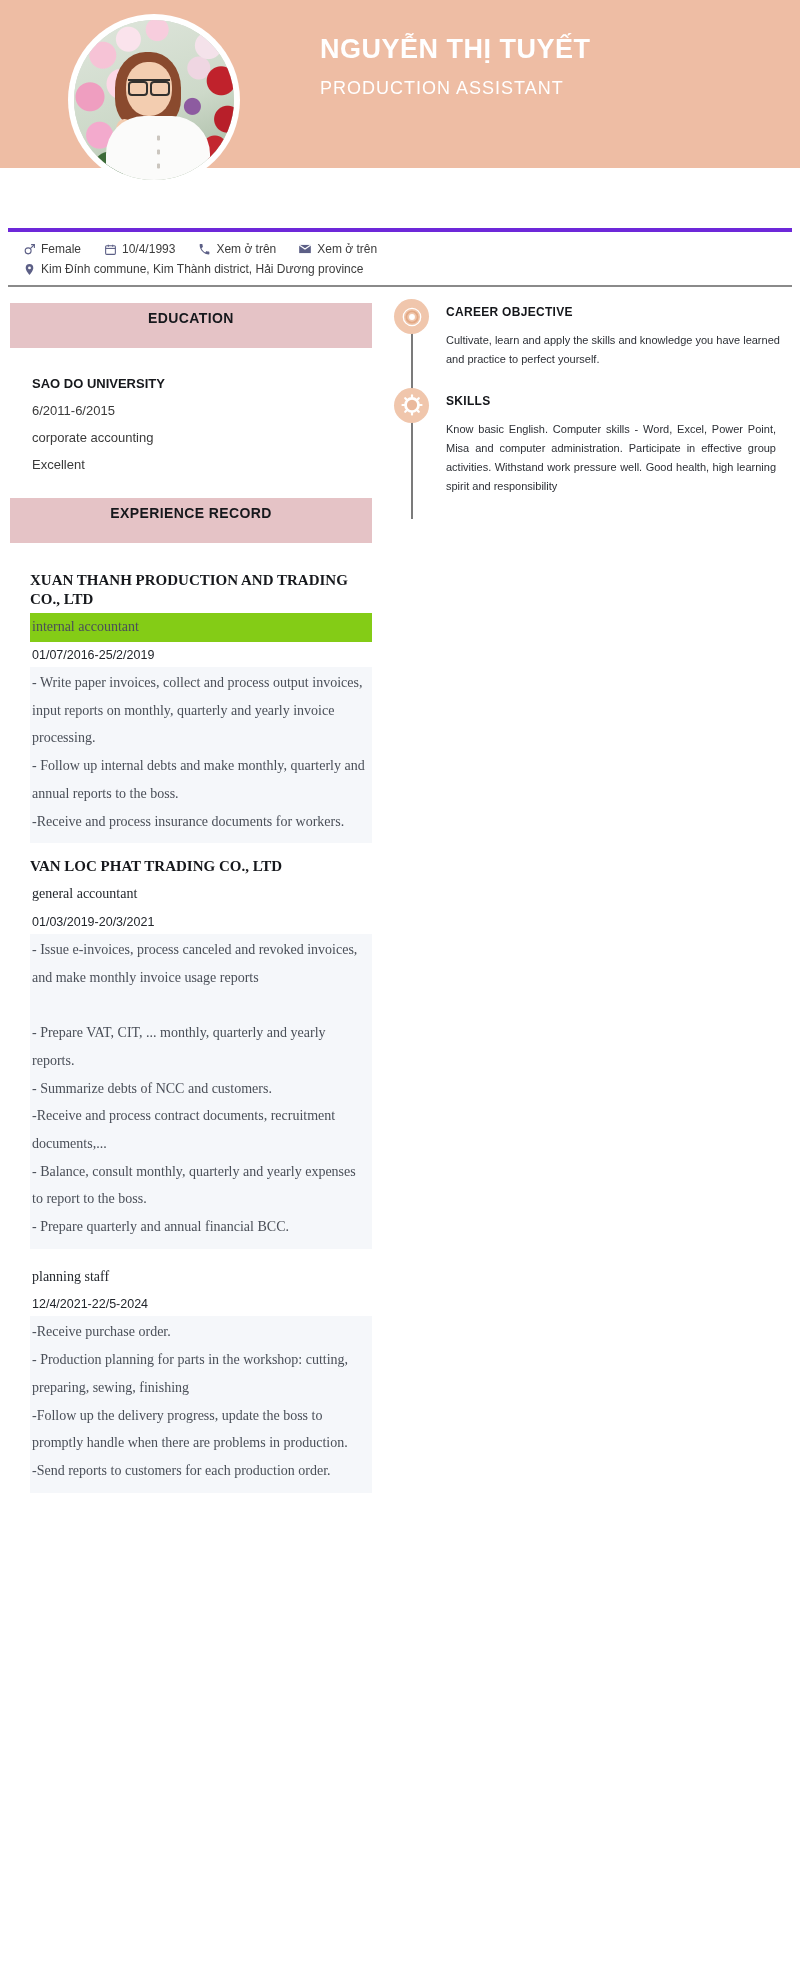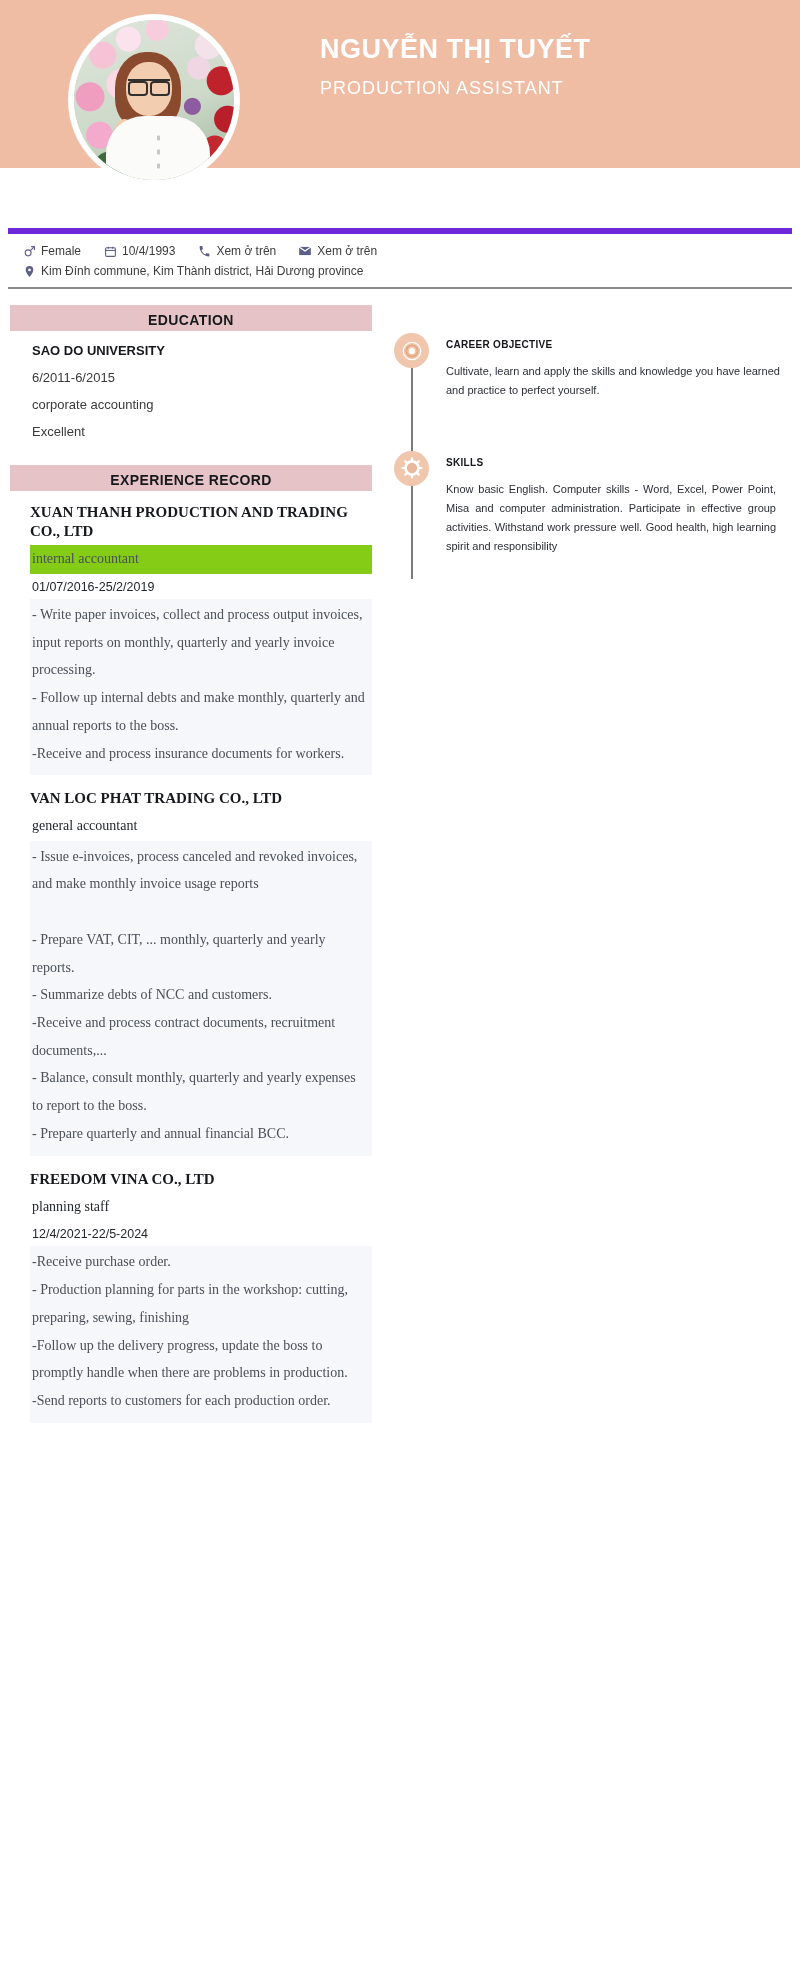--- a/index.html
+++ b/index.html
@@ -146,21 +146,21 @@
   .job-title {
     margin-top: 13px;
     font-size: 18px;
     letter-spacing: 1px;
     color: #ffffff;
   }
 
   
   .contact-band {
     margin: 0 8px;
-    border-top: 6px solid #6d28d9;
+    border-top: 4px solid #6d28d9;
     border-bottom: 2px solid #8a8a8a;
     padding: 7px 0 6px 0;
     margin-top: 60px;
   }
   .contact-row {
     display: flex;
     align-items: center;
     padding: 3px 0 3px 14px;
     gap: 22px;
     flex-wrap: wrap;
@@ -194,22 +194,22 @@
   .col-right { flex: 1; padding-left: 4px; }
 
   
   .sec-bar {
     background: #e5c3c6;
     text-align: center;
     font-size: 14px;
     font-weight: bold;
     letter-spacing: 0.4px;
     color: #16181c;
-    padding: 7px 0 3px 0;
-    margin-bottom: 12px;
+    padding: 7px 0 22px 0;
+    margin-bottom: 28px;
   }
   .sec-bar.second { margin-top: 26px; }
 
   .edu-block { padding-left: 22px; }
   .edu-school {
     font-size: 13px;
     font-weight: bold;
     color: #16181c;
     margin-bottom: 12px;
   }
@@ -280,27 +280,26 @@
     height: 35px;
     border-radius: 50%;
     background: #f0c6ac;
     display: flex;
     align-items: center;
     justify-content: center;
     z-index: 2;
   }
   .tl-badge svg { display: block; }
   .tl-title {
-    font-size: 10px;
+    font-size: 12px;
     font-weight: bold;
     letter-spacing: 0.3px;
     color: #14161a;
     padding-top: 2px;
     margin-bottom: 12px;
-    margin-top: 32px;
   }
   .tl-body {
     font-size: 11px;
     line-height: 1.75;
     color: #2c2f35;
   }
   .tl-body.justify { text-align: justify; padding-right: 14px; }
 </style>
 </head>
 <body>
@@ -404,31 +403,31 @@
         <div class="exp-role">internal accountant</div>
         <div class="exp-date">01/07/2016-25/2/2019</div>
         <div class="exp-desc">- Write paper invoices, collect and process output invoices, input reports on monthly, quarterly and yearly invoice processing.
 - Follow up internal debts and make monthly, quarterly and annual reports to the boss.
 -Receive and process insurance documents for workers.</div>
       </div>
 
       <div class="exp-item">
         <div class="exp-company">VAN LOC PHAT TRADING CO., LTD</div>
         <div class="exp-role plain">general accountant</div>
+        <div class="exp-date">01/03/2019-20/3/2021</div>
         <div class="exp-desc">- Issue e-invoices, process canceled and revoked invoices, and make monthly invoice usage reports
 
 - Prepare VAT, CIT, ... monthly, quarterly and yearly reports.
 - Summarize debts of NCC and customers.
 -Receive and process contract documents, recruitment documents,...
 - Balance, consult monthly, quarterly and yearly expenses to report to the boss.
 - Prepare quarterly and annual financial BCC.</div>
       </div>
 
       <div class="exp-item">
-        <div class="exp-company">FREEDOM VINA CO., LTD</div>
         <div class="exp-role plain">planning staff</div>
         <div class="exp-date">12/4/2021-22/5-2024</div>
         <div class="exp-desc">-Receive purchase order.
 - Production planning for parts in the workshop: cutting, preparing, sewing, finishing
 -Follow up the delivery progress, update the boss to promptly handle when there are problems in production.
 -Send reports to customers for each production order.</div>
       </div>
 
     </div>
   </div>

